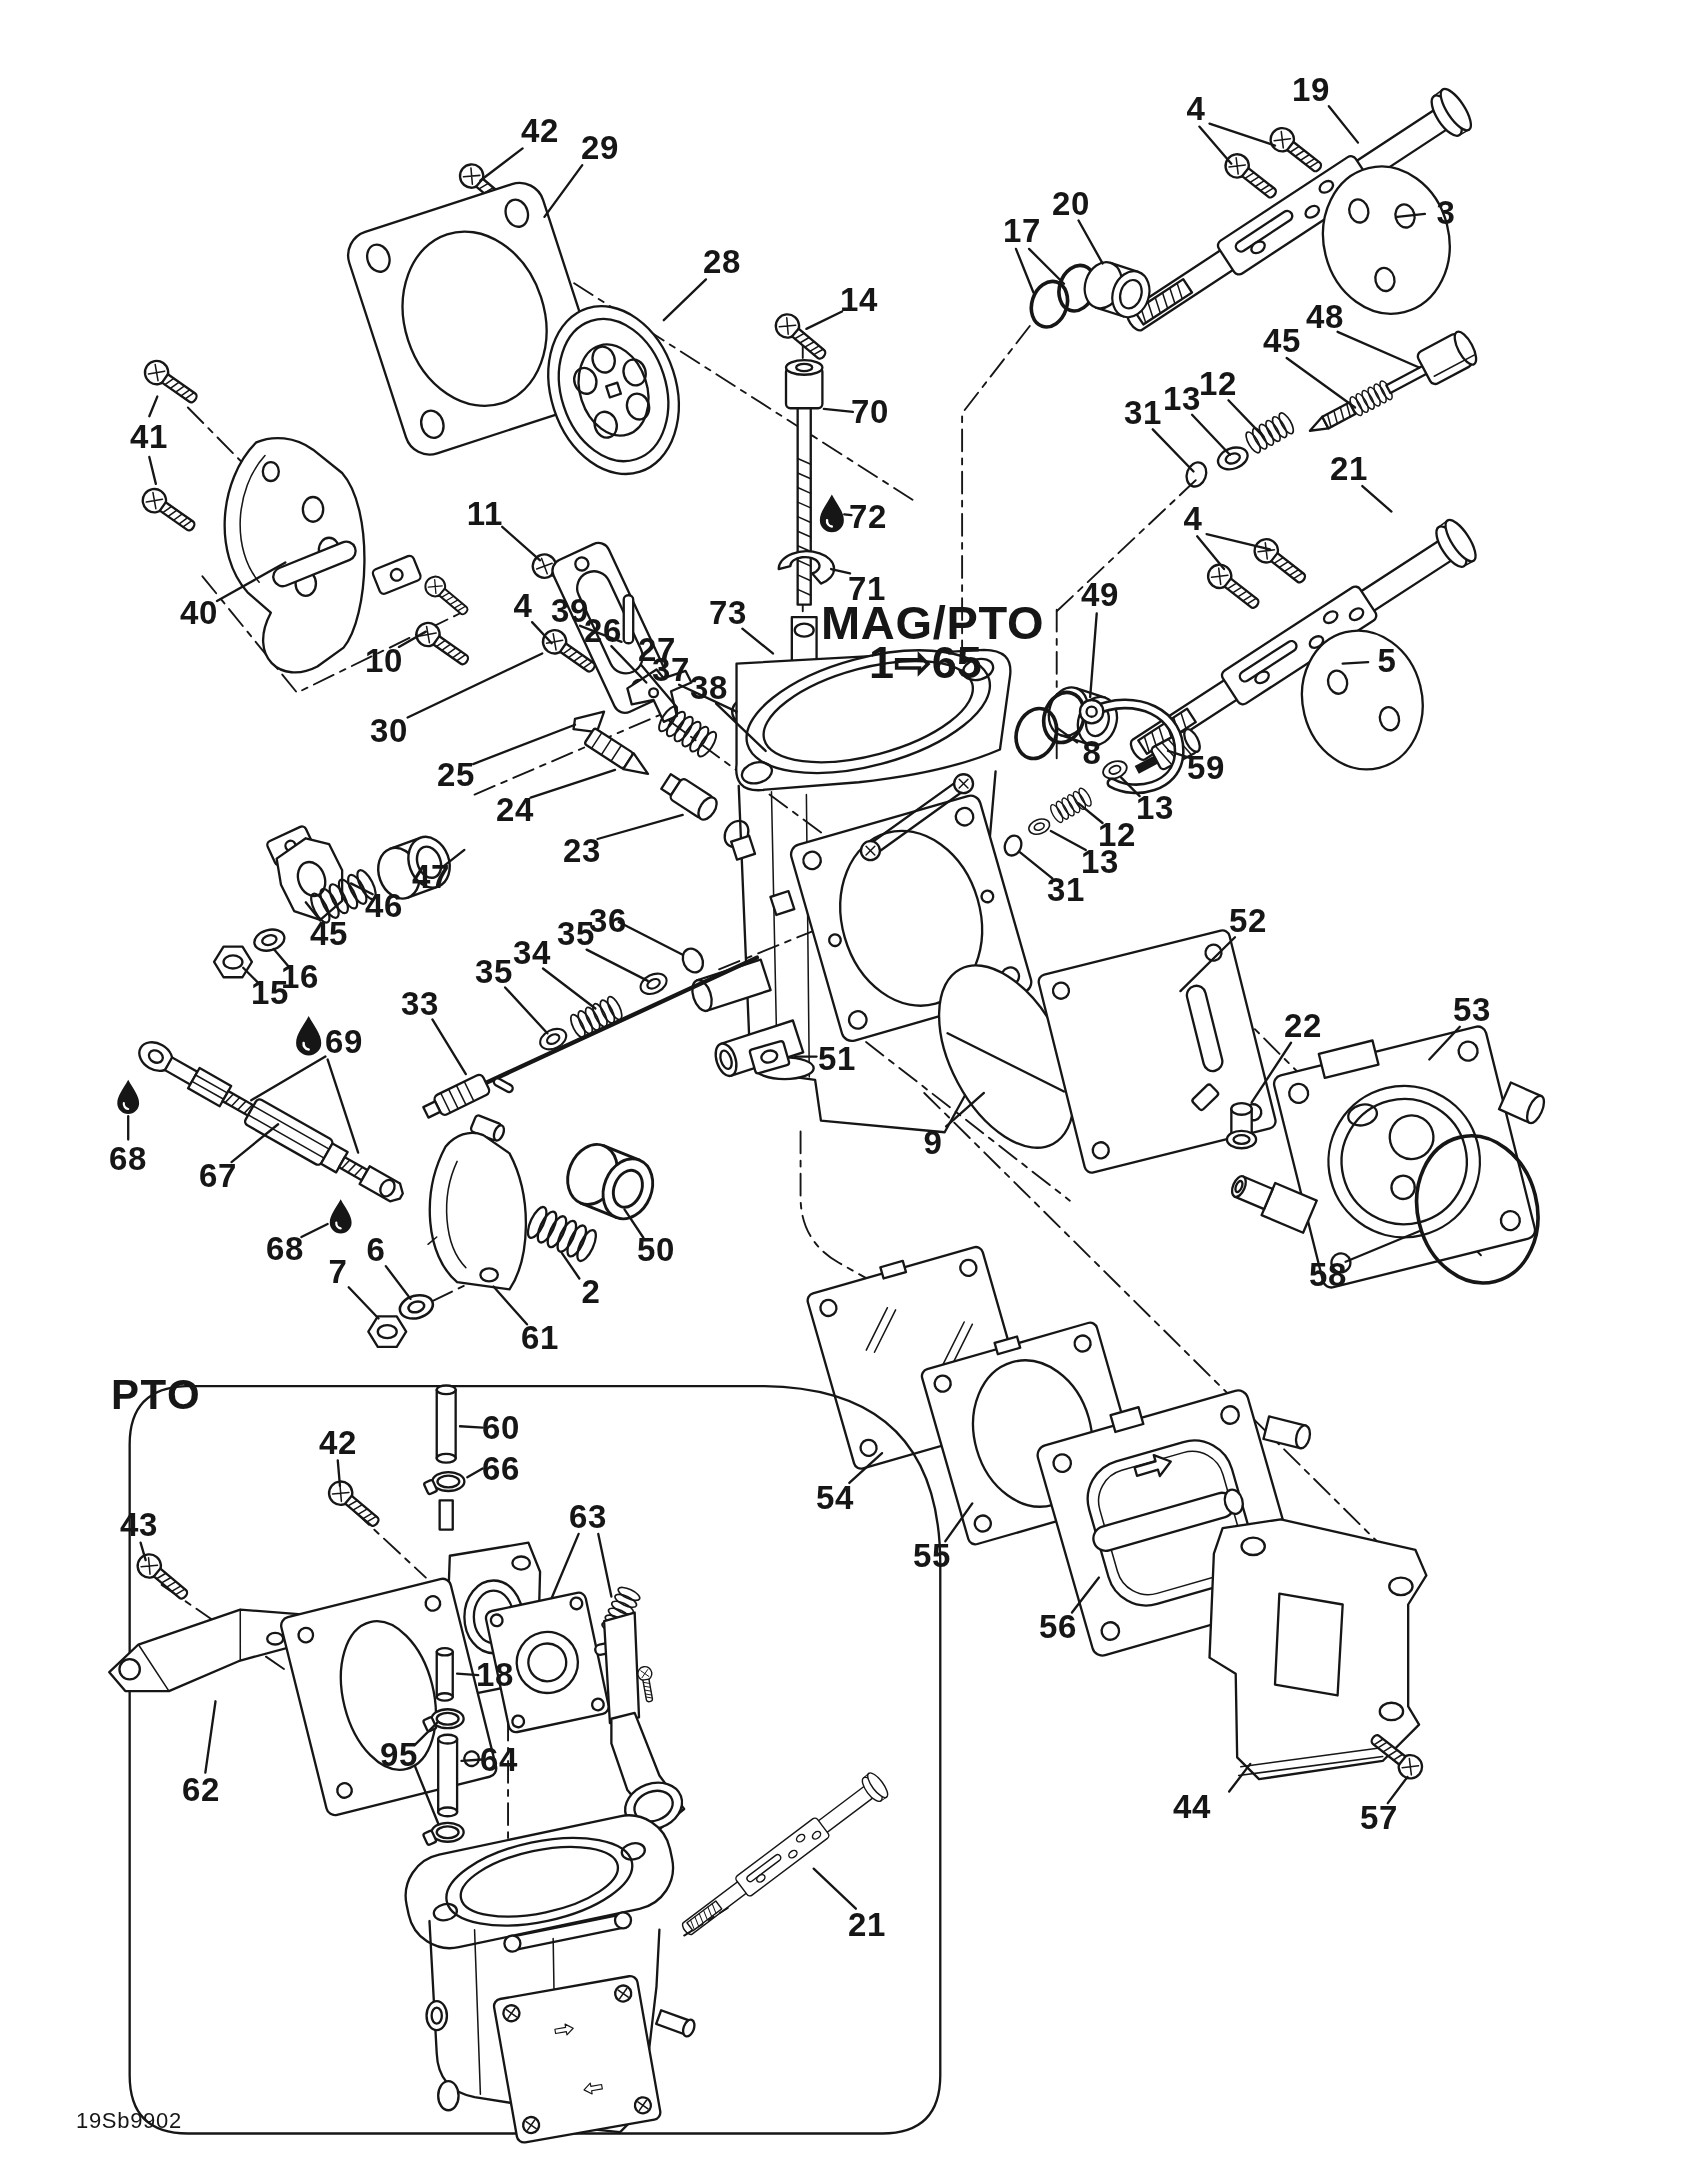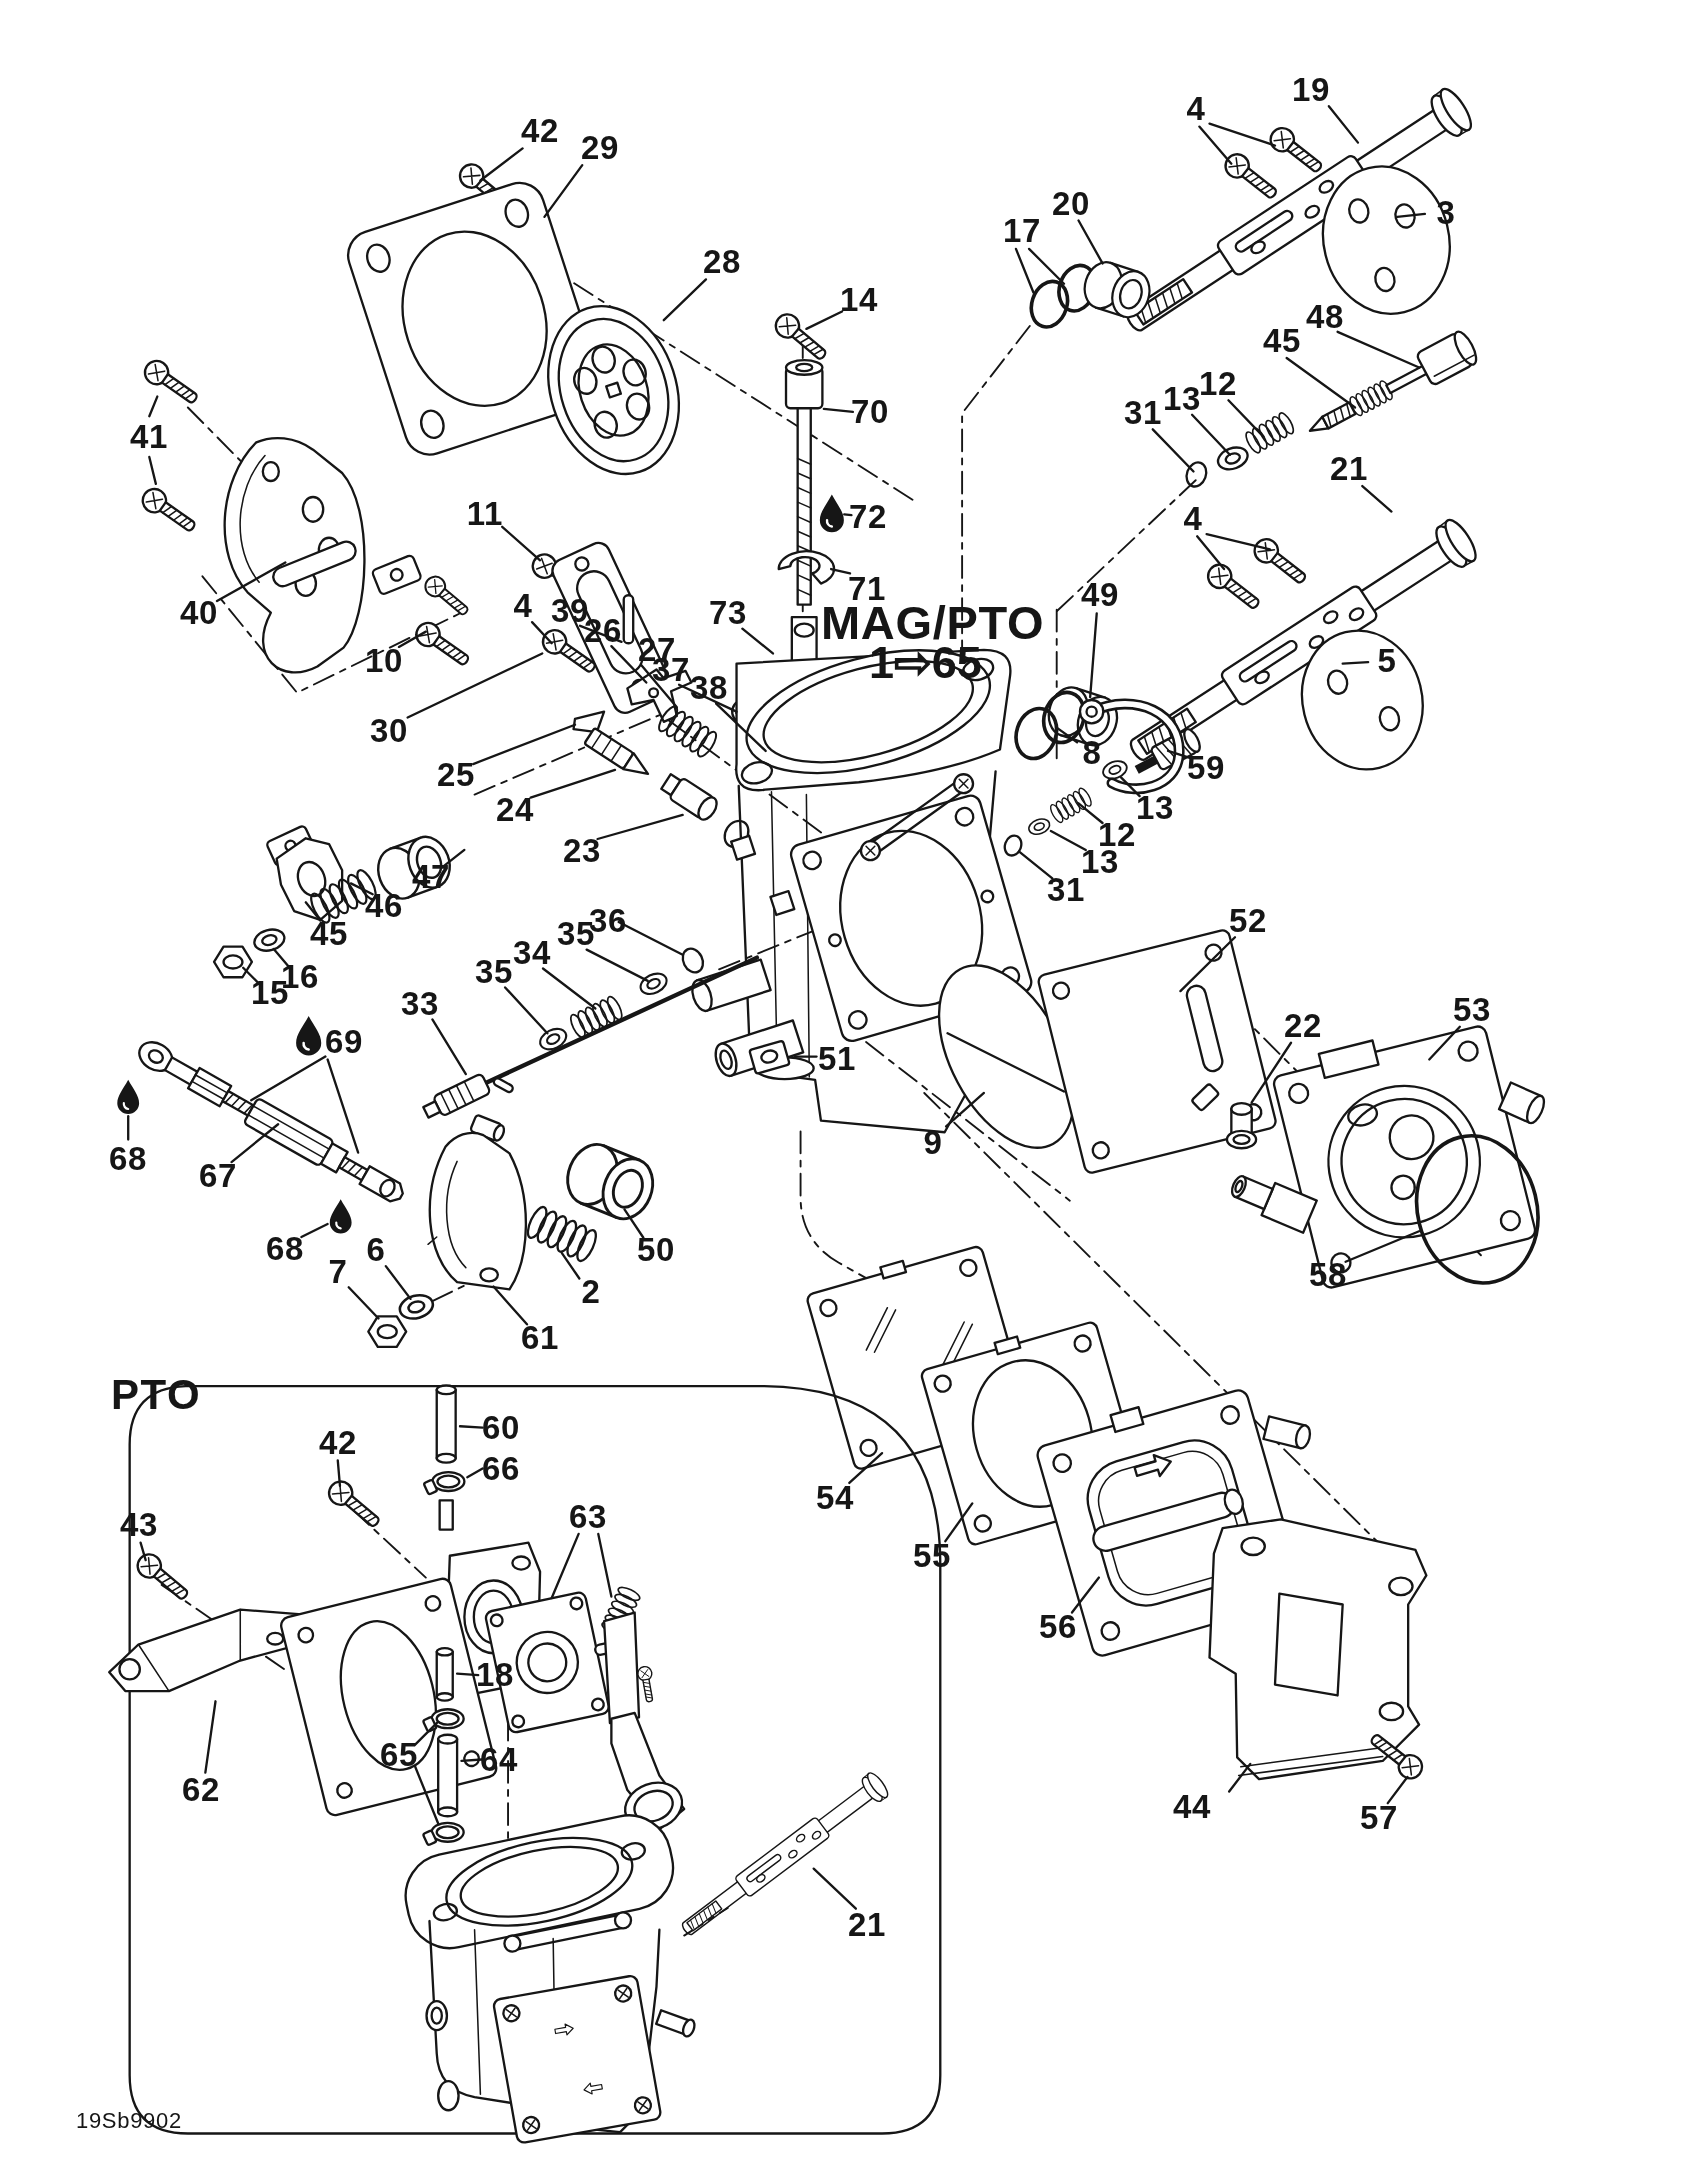--- a/index.html
+++ b/index.html
@@ -829,19 +829,19 @@
       <div class="callout" style="left: 1058px; top: 1627px;">56</div>
       <div class="callout" style="left: 1192px; top: 1807px;">44</div>
       <div class="callout" style="left: 1379px; top: 1818px;">57</div>
       <div class="callout" style="left: 867px; top: 1925px;">21</div>
       <div class="callout" style="left: 338px; top: 1443px;">42</div>
       <div class="callout" style="left: 139px; top: 1525px;">43</div>
       <div class="callout" style="left: 501px; top: 1428px;">60</div>
       <div class="callout" style="left: 501px; top: 1469px;">66</div>
       <div class="callout" style="left: 588px; top: 1517px;">63</div>
       <div class="callout" style="left: 495px; top: 1675px;">18</div>
-      <div class="callout" style="left: 399px; top: 1755px;">65</div>
+      <div class="callout" style="left: 399px; top: 1755px;">95</div>
       <div class="callout" style="left: 499px; top: 1760px;">64</div>
       <div class="callout" style="left: 201px; top: 1790px;">62</div>
     </div>
 
 </div>
 
 
 </body></html>

